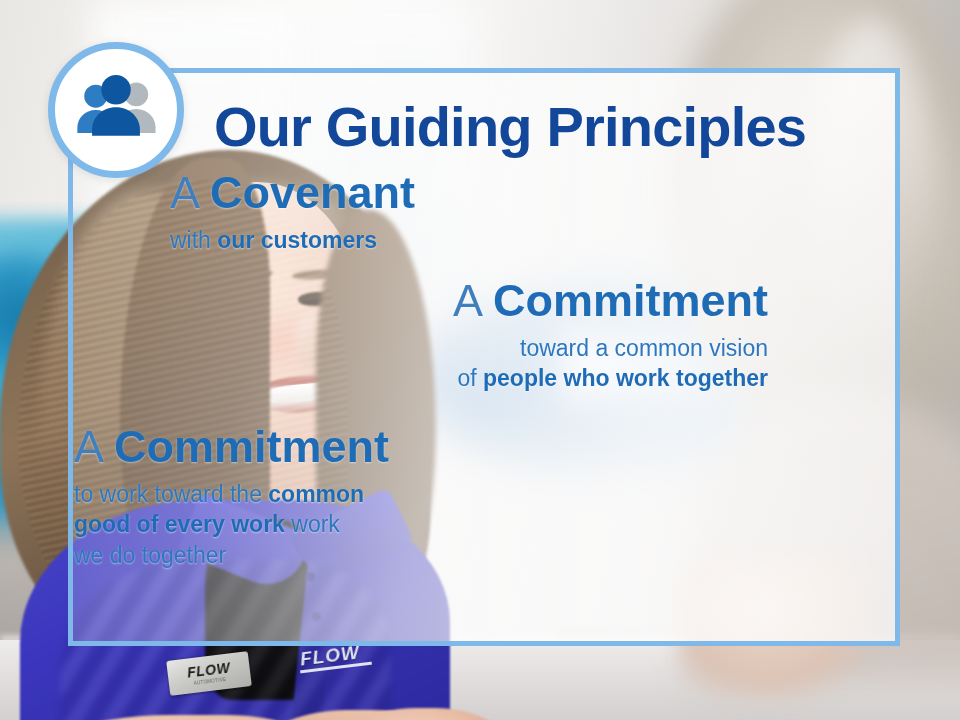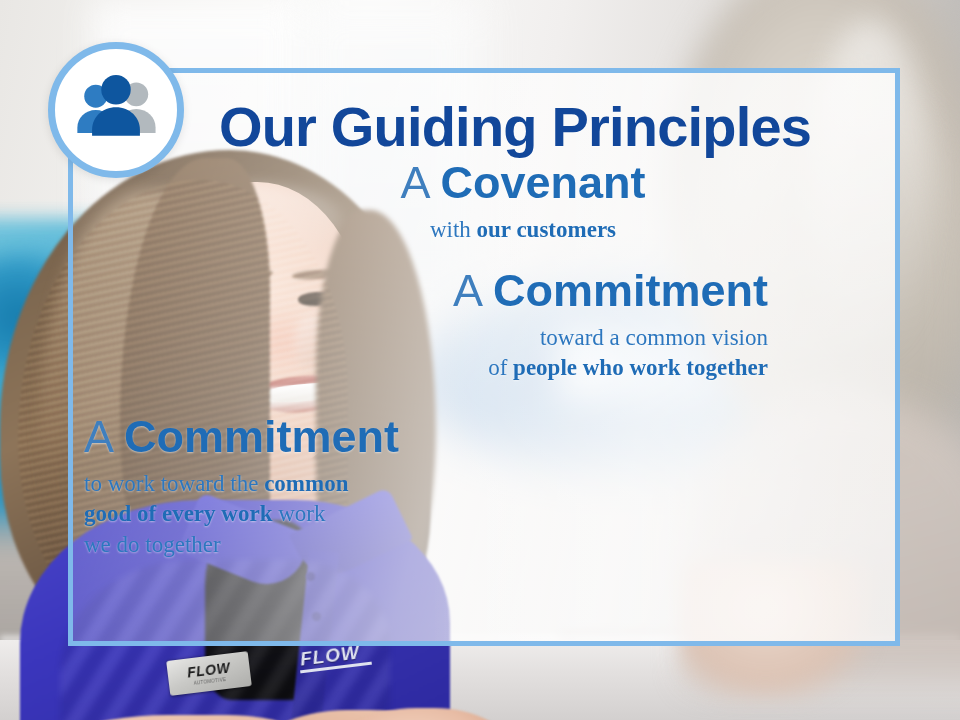--- a/index.html
+++ b/index.html
@@ -351,35 +351,35 @@
     box-shadow:0 2px 10px rgba(0,0,0,.10);
     display:flex; align-items:center; justify-content:center;
     z-index:6;
   }
   .icon-badge svg{ width:92px; height:92px; display:block; }
 
   
   .content{
     position:absolute; left:68px; top:68px; width:832px; height:578px;
     z-index:5;
-    padding:12px 34px 0 16px;
+    padding:12px 34px 0 6px;
   }
   .title{
     text-align:center;
     font-size:56px;
     font-weight:bold;
     color:#12479a;
     letter-spacing:-.8px;
     line-height:1.02;
     margin-top:18px;
     margin-left:80px;
     text-shadow:0 1px 2px rgba(255,255,255,.55);
   }
   .block{ margin-top:16px; }
-  .block-1{ margin-top:4px; text-align:center; padding-left:96px; }
+  .block-1{ margin-top:14px; text-align:left; padding-left:96px; }
   .block-2{ margin-top:22px; text-align:right; padding-right:98px; }
   .block-3{ margin-top:30px; text-align:left; padding-right:24px; }
 
   .lead{
     font-size:45px;
     line-height:1.08;
     color:#2a74bd;
     white-space:nowrap;
     text-shadow:0 1px 2px rgba(255,255,255,.5);
   }
@@ -387,21 +387,21 @@
   .lead .word{ font-weight:bold; color:#1f6cb6; }
 
   .sub{
     font-size:23px;
     line-height:1.32;
     color:#2d77bf;
     margin-top:7px;
     text-shadow:0 1px 2px rgba(255,255,255,.5);
   }
   .sub b{ font-weight:bold; color:#1f6cb6; }
-  .sub .ln{ display:block; white-space:nowrap;font-family:Liberation Serif, serif; }
+  .sub .ln{ display:block; white-space:nowrap; }
 </style>
 </head>
 <body>
 
 <div id="stage">
 
   <div class="photo">
     <div class="bg-wall"></div>
     <div class="bg-window-a"></div>
     <div class="bg-window-b"></div>

